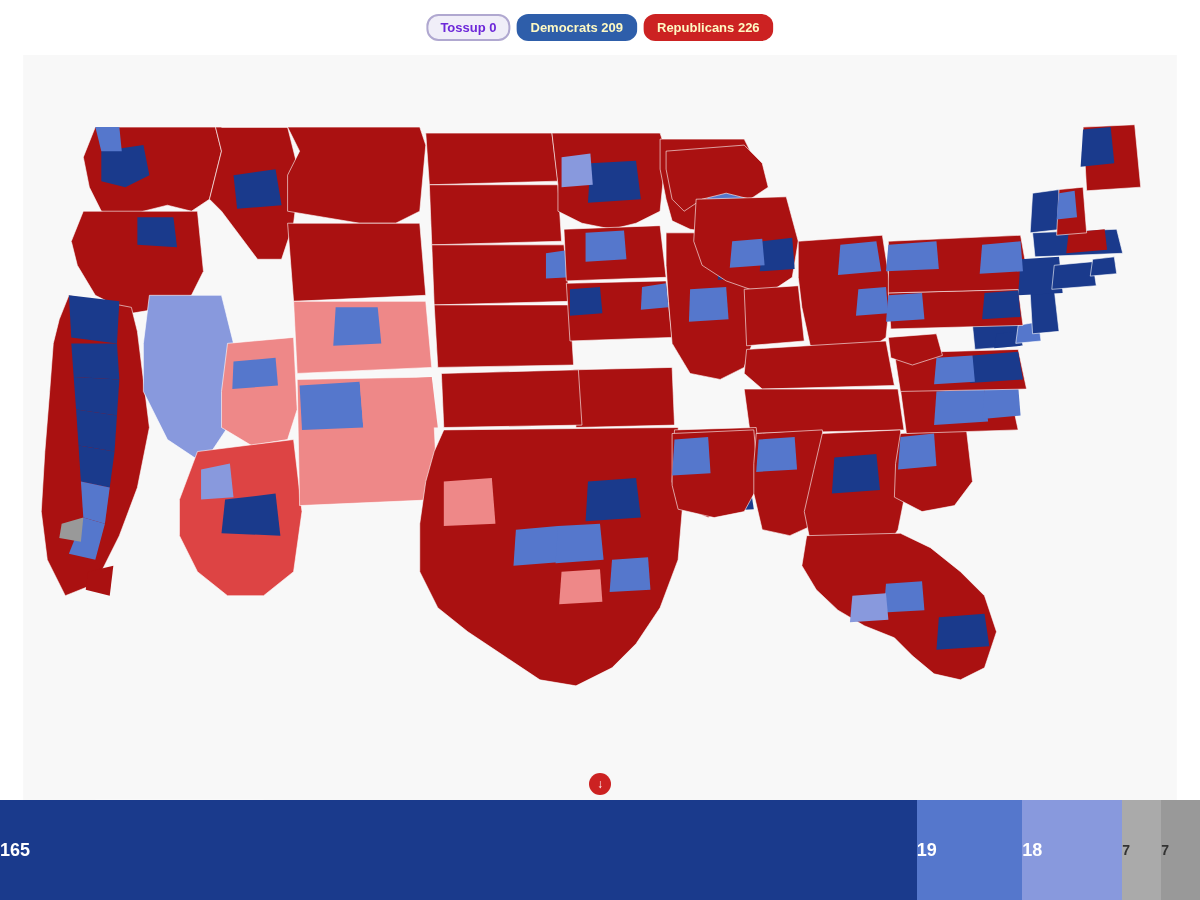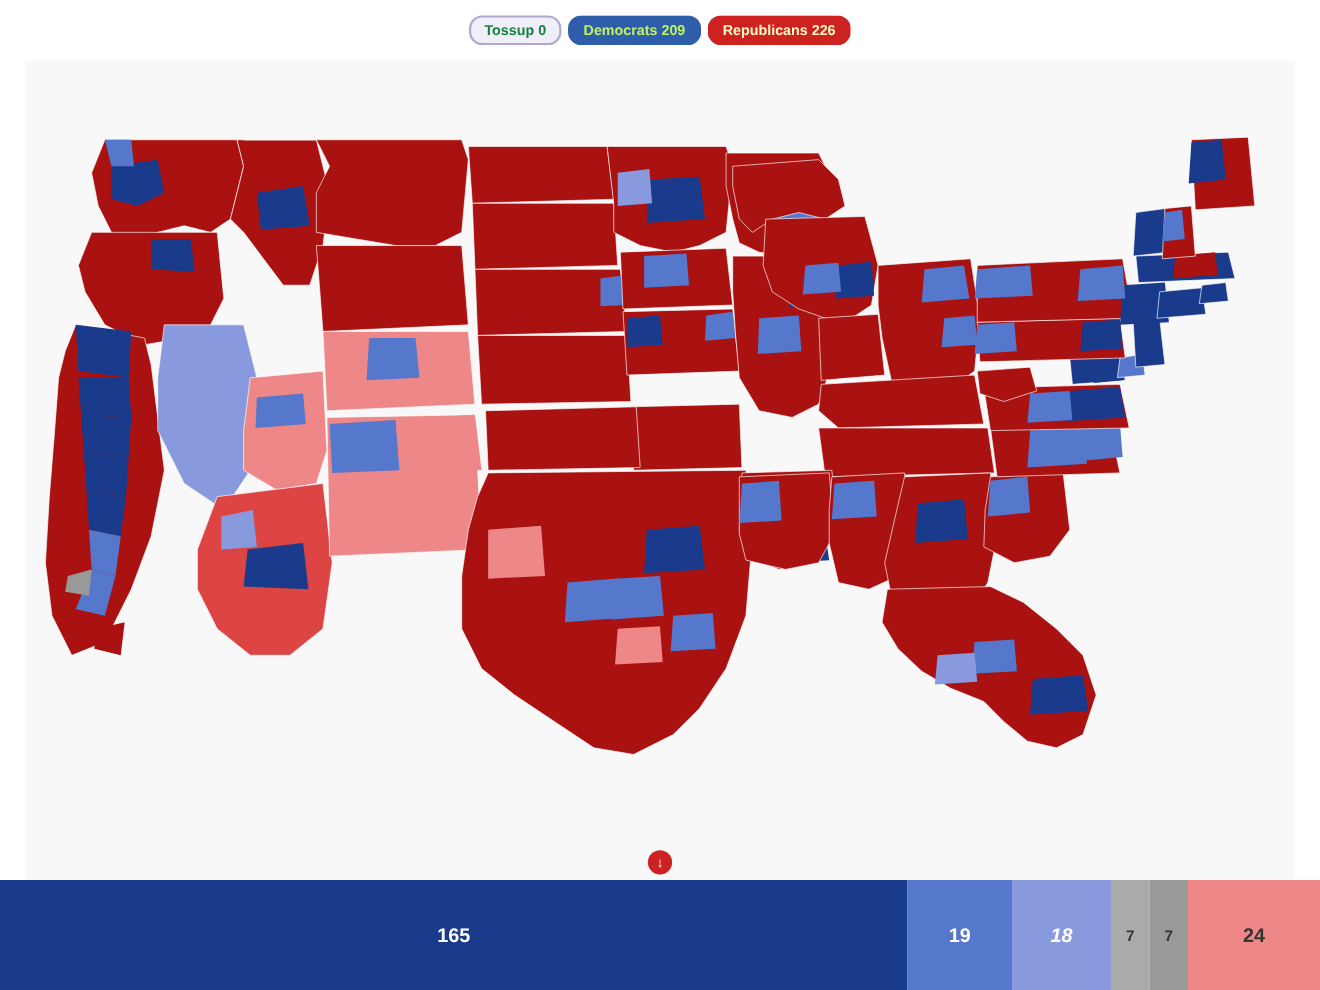--- a/index.html
+++ b/index.html
@@ -26,25 +26,25 @@
     .legend-pill {
       border-radius: 12px;
       padding: 4px 12px;
       font-size: 13px;
       font-weight: 600;
       border: 2px solid transparent;
     }
     .legend-tossup {
       background: #f0eef8;
       border-color: #b0a8d0;
-      color: #15803d;
+      color: #6d28d9;
     }
     .legend-dem {
       background: #2e5eaa;
-      color: #bef264;
+      color: #fef9c3;
     }
     .legend-rep {
       background: #cc2222;
       color: #fef9c3;
     }
 
     
     #map-container {
       position: absolute;
       top: 55px;
@@ -66,30 +66,30 @@
       left: 0;
       right: 0;
       height: 100px;
       display: flex;
       align-items: stretch;
     }
 
     .bar-seg {
       display: flex;
       align-items: center;
-      justify-content: center;
+      justify-content: flex-start;
       color: #fff;
       font-size: 18px;
       font-weight: 700;
       position: relative;
     }
 
     .bar-dem-safe    { background: #1a3a8c; flex: 165; }
     .bar-dem-likely  { background: #5577cc; flex: 19; }
-    .bar-dem-lean    { background: #8899dd; flex: 18; font-style: italic; }
+    .bar-dem-lean    { background: #8899dd; flex: 18; }
     .bar-tossup-dem  { background: #aaaaaa; flex: 7; color: #333; font-size: 14px; }
     .bar-tossup-rep  { background: #999999; flex: 7; color: #333; font-size: 14px; }
     .bar-rep-lean    { background: #ee8888; flex: 24; color: #333; }
     .bar-rep-likely  { background: #dd4444; flex: 37; }
     .bar-rep-safe    { background: #aa1111; flex: 158; }
 
     
     #arrow-indicator {
       position: absolute;
       bottom: 105px;
@@ -341,16 +341,13 @@
   </div>
   <div class="bar-seg bar-dem-lean">
     <span>18</span>
   </div>
   <div class="bar-seg bar-tossup-dem">
     <span>7</span>
   </div>
   <div class="bar-seg bar-tossup-rep">
     <span>7</span>
   </div>
-  <div class="bar-seg bar-rep-lean">
-    <span>24</span>
-  </div>
 </div>
 
 </body></html>

